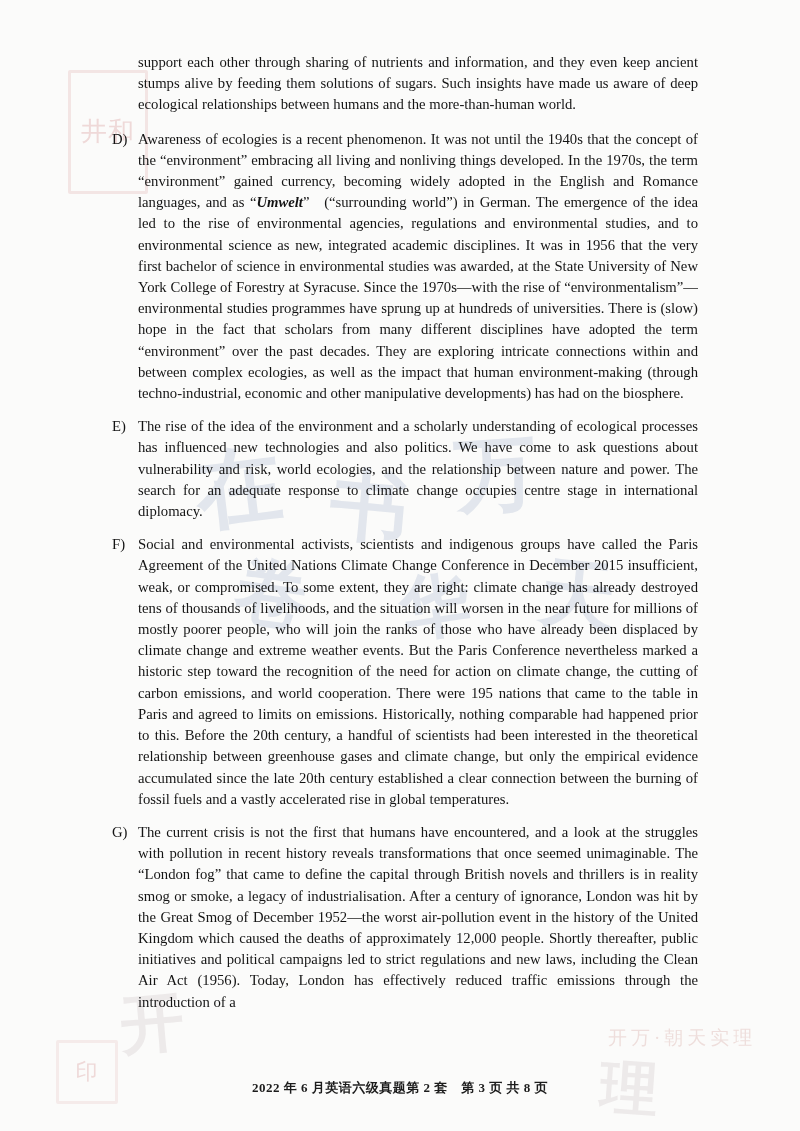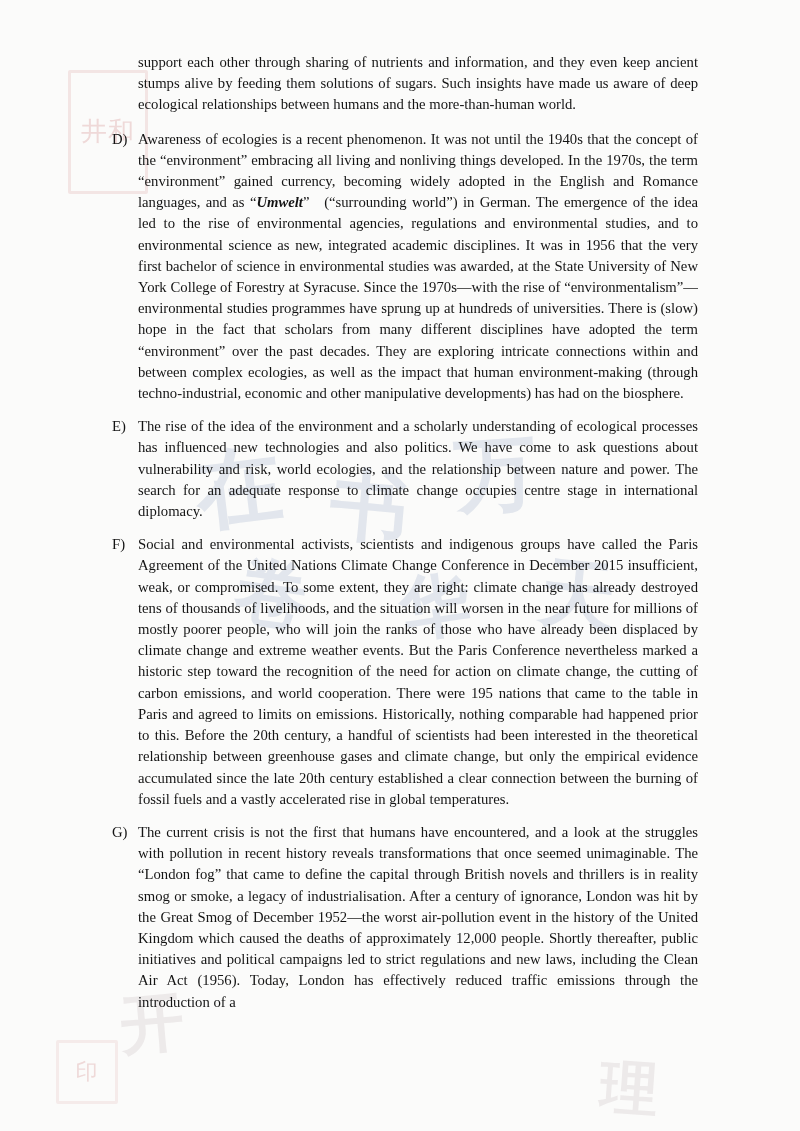--- a/index.html
+++ b/index.html
@@ -132,20 +132,21 @@
 
 <div class="page">
 
   <div class="wm-layer">
     <div class="wm-seal tl">
       <span>井和</span>
     </div>
     <div class="wm-seal bl">
       <span>印</span>
     </div>
+    <div class="wm-red-text br1">开万·朝天实理</div>
 
     <div class="wm-cal c1">在</div>
     <div class="wm-cal c2">书</div>
     <div class="wm-cal c3">万</div>
     <div class="wm-cal c4">卷</div>
     <div class="wm-cal c5">华</div>
     <div class="wm-cal c6">天</div>
     <div class="wm-cal c7">开</div>
     <div class="wm-cal c8">理</div>
   </div>
@@ -172,14 +173,17 @@
       <div class="ptext">Social and environmental activists, scientists and indigenous groups have called the Paris Agreement of the United Nations Climate Change Conference in December 2015 insufficient, weak, or compromised. To some extent, they are right: climate change has already destroyed tens of thousands of livelihoods, and the situation will worsen in the near future for millions of mostly poorer people, who will join the ranks of those who have already been displaced by climate change and extreme weather events. But the Paris Conference nevertheless marked a historic step toward the recognition of the need for action on climate change, the cutting of carbon emissions, and world cooperation. There were 195 nations that came to the table in Paris and agreed to limits on emissions. Historically, nothing comparable had happened prior to this. Before the 20th century, a handful of scientists had been interested in the theoretical relationship between greenhouse gases and climate change, but only the empirical evidence accumulated since the late 20th century established a clear connection between the burning of fossil fuels and a vastly accelerated rise in global temperatures.</div>
     </div>
 
     <div class="para">
       <div class="marker">G)</div>
       <div class="ptext">The current crisis is not the first that humans have encountered, and a look at the struggles with pollution in recent history reveals transformations that once seemed unimaginable. The “London fog” that came to define the capital through British novels and thrillers is in reality smog or smoke, a legacy of industrialisation. After a century of ignorance, London was hit by the Great Smog of December 1952—the worst air-pollution event in the history of the United Kingdom which caused the deaths of approximately 12,000 people. Shortly thereafter, public initiatives and political campaigns led to strict regulations and new laws, including the Clean Air Act (1956). Today, London has effectively reduced traffic emissions through the introduction of a</div>
     </div>
 
   </div>
 
+  <div class="footer">
+    <span class="footer-text">2022 年 6 月英语六级真题第 2 套　第 3 页 共 8 页</span>
+  </div>
 
 </div>
 
 </body></html>

